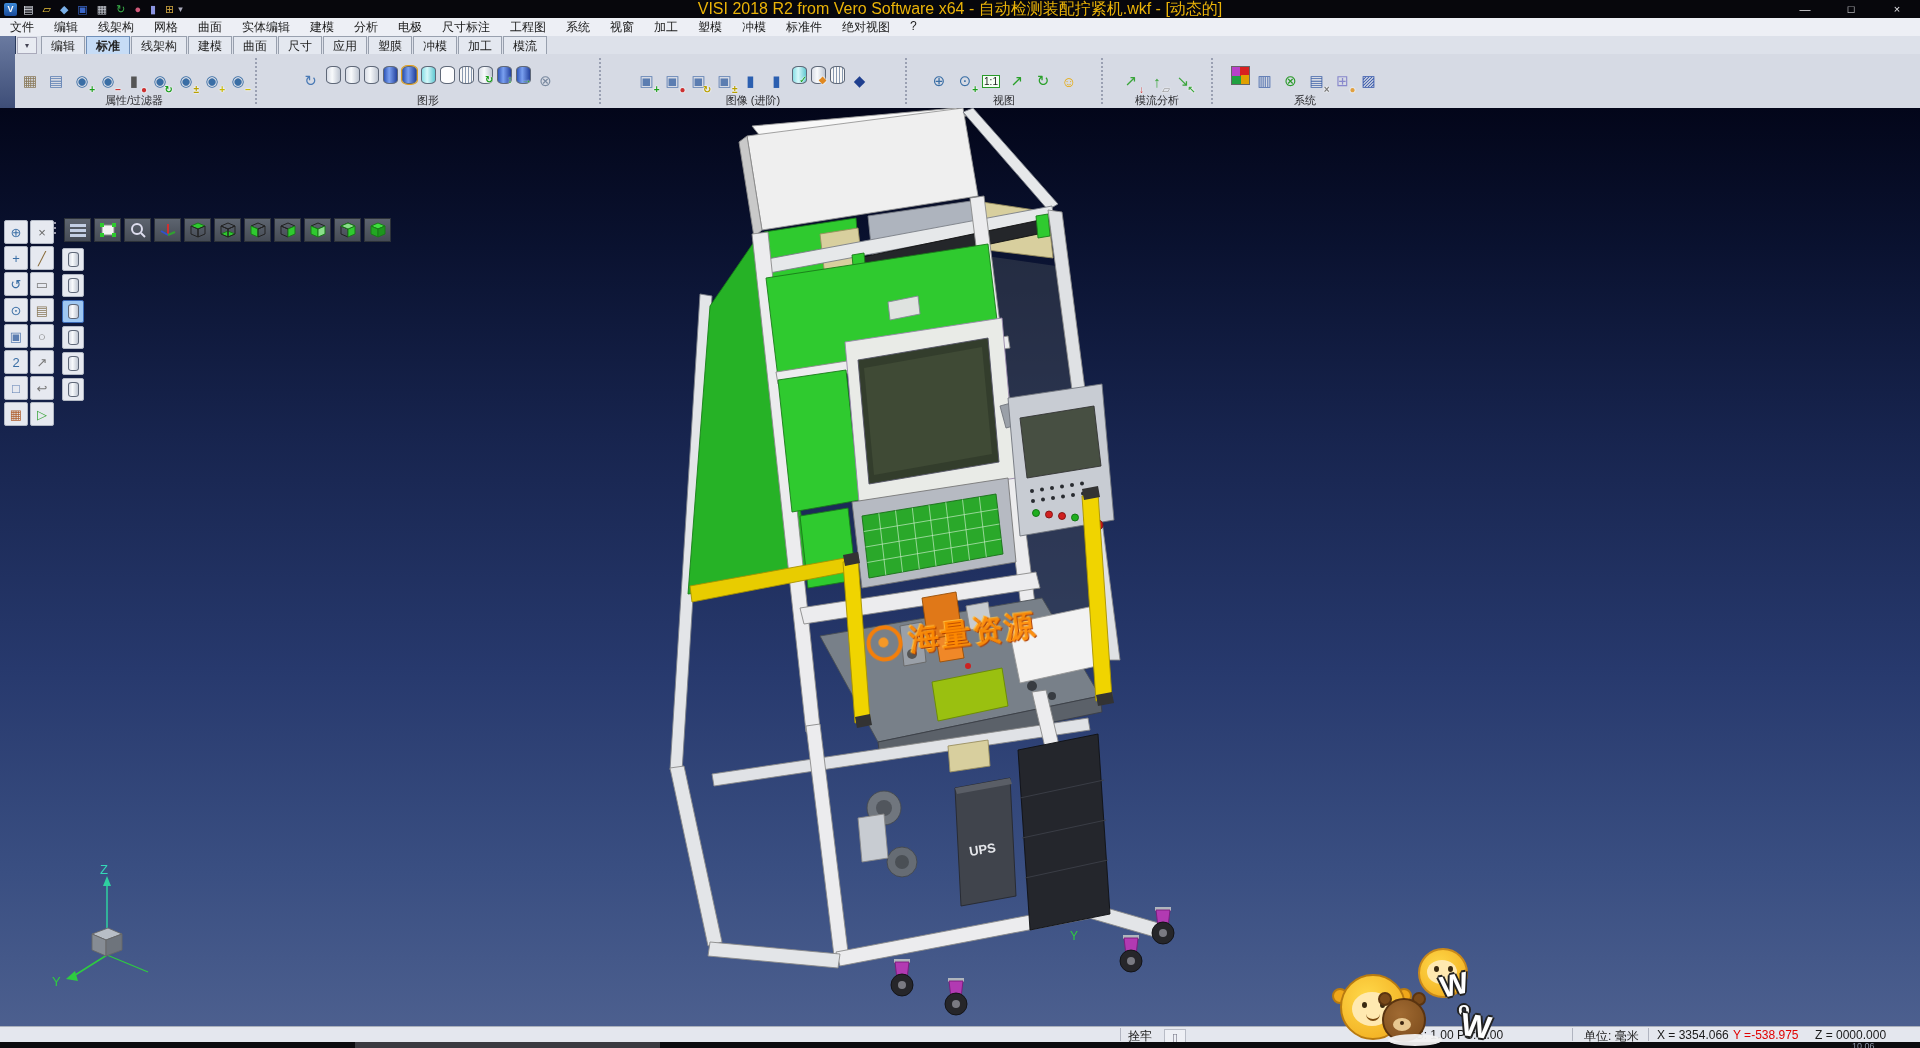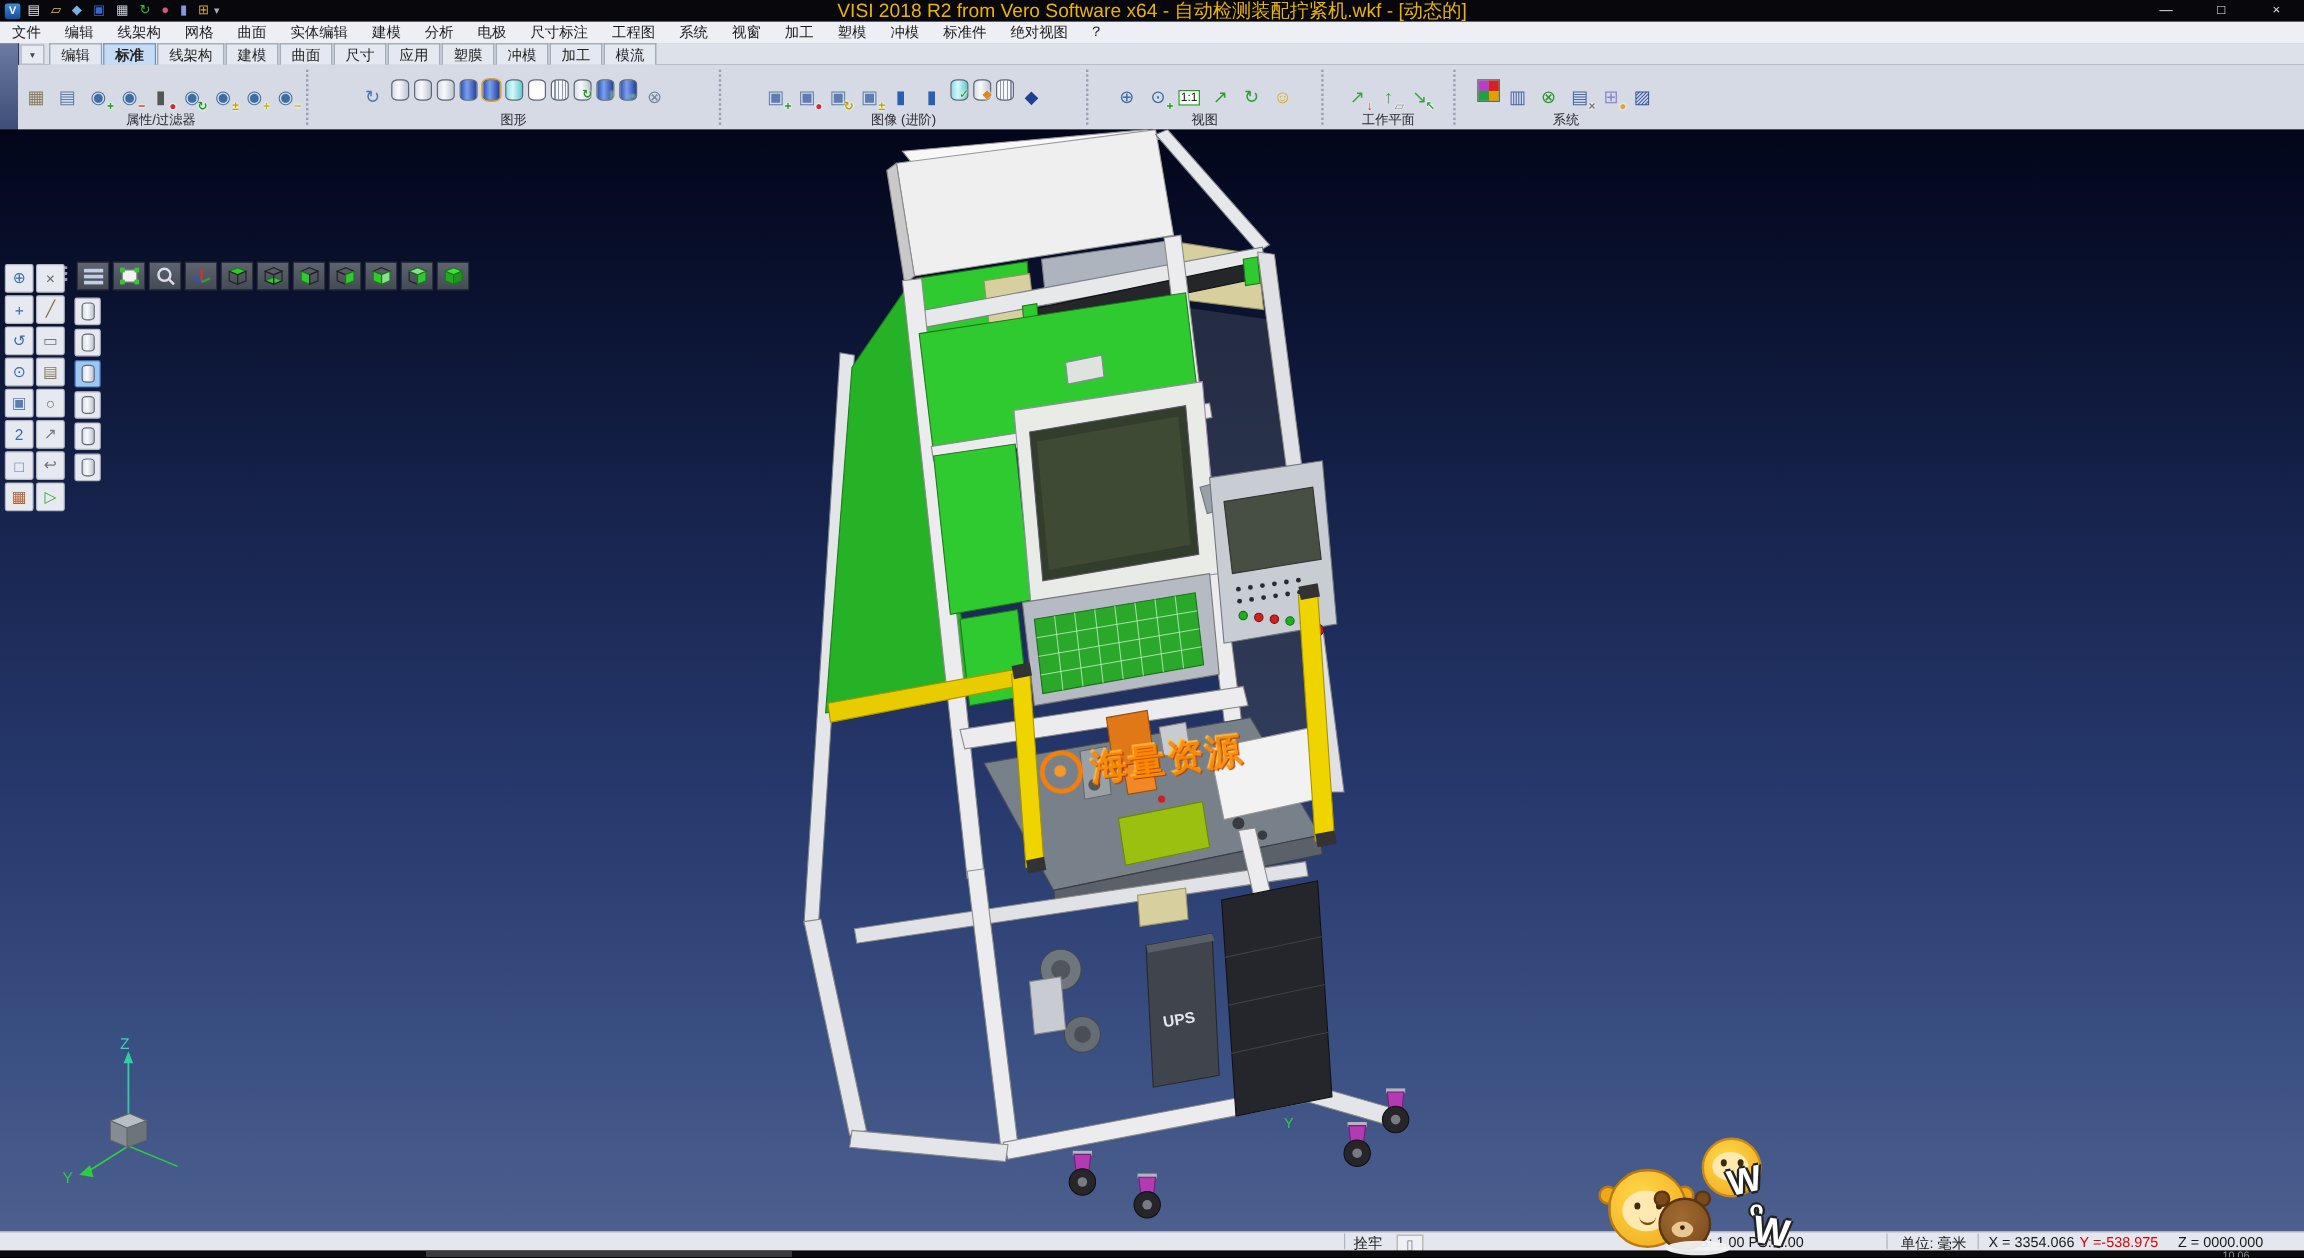--- a/index.html
+++ b/index.html
@@ -391,21 +391,21 @@
           </span>
           <span class="icon24" style="color: rgb(58, 165, 58);">
             <span class="g">↑</span>
             <span class="b" style="color: rgb(136, 136, 136);">▱</span>
           </span>
           <span class="icon24" style="color: rgb(58, 165, 58);">
             <span class="g">↘</span>
             <span class="b" style="color: rgb(58, 165, 58);">↖</span>
           </span>
         </div>
-      <div class="rlabel">工作平面</div>
+      <div class="rlabel">模流分析</div>
     </div>
     <div class="rsep"></div>
     <div class="rgroup">
       <div class="ricons" style="min-width:172px;justify-content:center;">
 
       <span class="icon24 palette">
             <span class="g"></span>
             <span class="b"></span>
           </span>
           <span class="icon24" style="color: rgb(68, 102, 170);">

